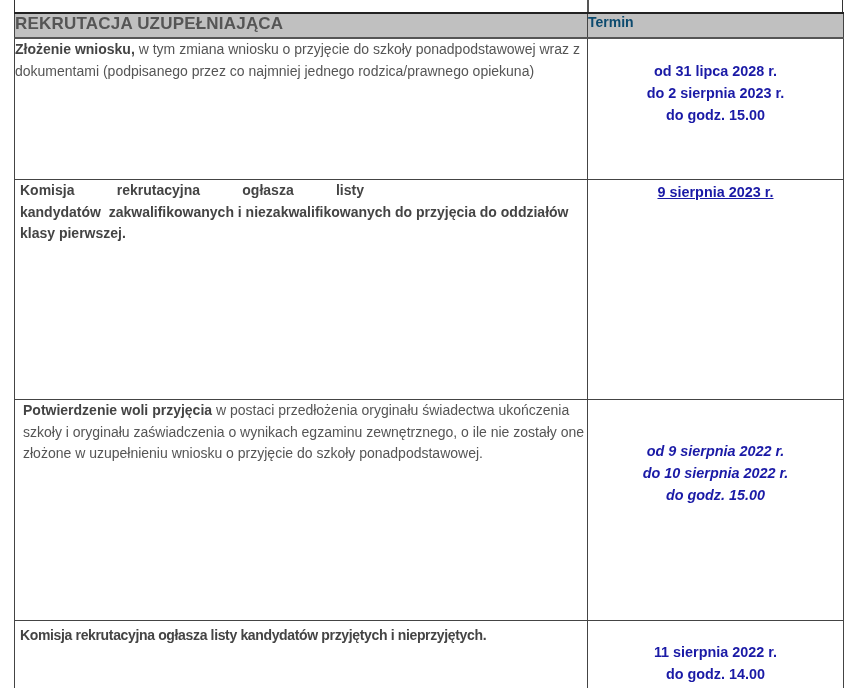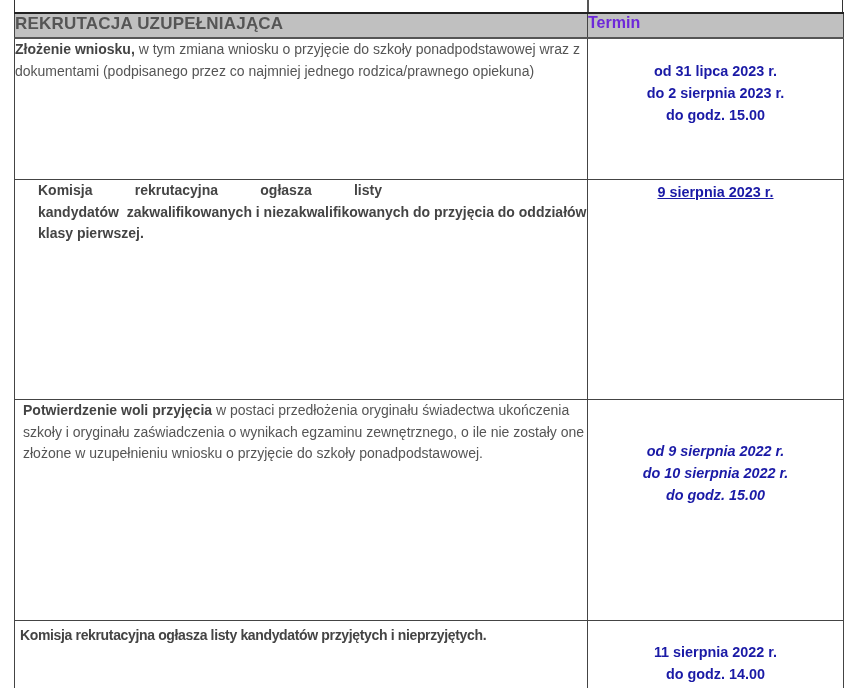--- a/index.html
+++ b/index.html
@@ -55,22 +55,22 @@
     }
     th.col-desc {
       width: 572px;
       color: #555;
       font-size: 17px;
       padding-left: 6px;
       letter-spacing: 0.2px;
       border-right: 2px solid #666;
     }
     th.col-term {
-      color: #6d28d9;
-      font-size: 16px;
+      color: #0c4a6e;
+      font-size: 14px;
       padding-left: 8px;
     }
     td.desc {
       color: #555;
       font-size: 14px;
       line-height: 21.5px;
       padding: 1px 4px 0 4px;
       border-right: 2px solid #666;
     }
     td.desc b {
@@ -89,21 +89,21 @@
     tr.r4 td { height: 64px; border-bottom: 2px solid #333; }
     .term-inner-1 { padding-top: 21px; }
     .term-inner-2 { padding-top: 1px; text-decoration: underline; }
     .term-inner-3 { padding-top: 40px; font-style: italic; }
     .term-inner-4 { padding-top: 20px; }
     .spread {
       display: flex;
       justify-content: space-between;
       width: 344px;
     }
-    tr.r2 td.desc { padding-left: 23px; }
+    tr.r2 td.desc { padding-left: 5px; }
     tr.r3 td.desc { padding-left: 8px; }
     tr.r4 td.desc { padding-left: 5px; padding-top: 4px; }
     .narrow { letter-spacing: -0.35px; }
   </style>
 </head>
 <body>
 
 <div class="top-strip">
   <div class="divider"></div>
 </div>
@@ -115,21 +115,21 @@
       <th class="col-term">Termin</th>
     </tr>
   </thead>
   <tbody>
     <tr class="r1">
       <td class="desc">
         <b>Złożenie wniosku,</b><span> w tym zmiana wniosku o przyjęcie do szkoły ponadpodstawowej wraz z dokumentami (podpisanego przez co najmniej jednego rodzica/prawnego opiekuna)</span>
       </td>
       <td class="term">
         <div class="term-inner-1">
-          <div>od 31 lipca 2023 r.</div>
+          <div>od 31 lipca 2028 r.</div>
           <div>do 2 sierpnia 2023 r.</div>
           <div>do godz. 15.00</div>
         </div>
       </td>
     </tr>
     <tr class="r2">
       <td class="desc">
         <b>
           <div class="spread">
             <span>Komisja</span>

